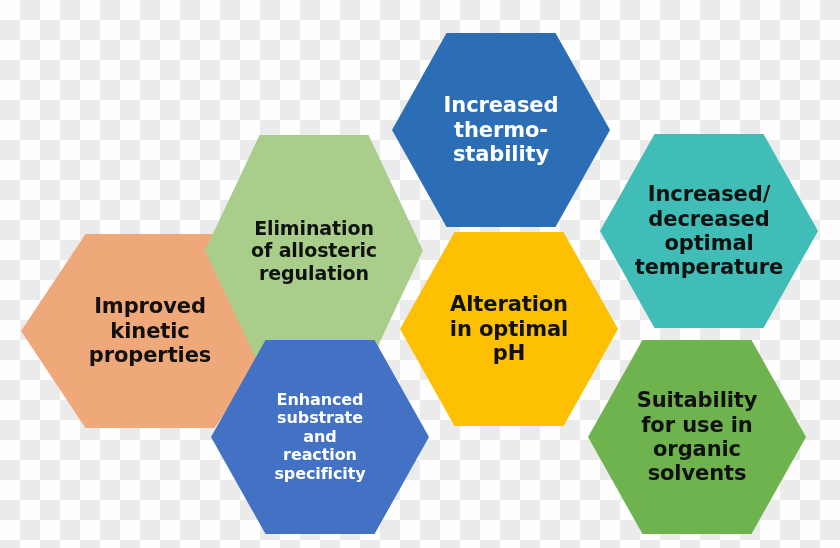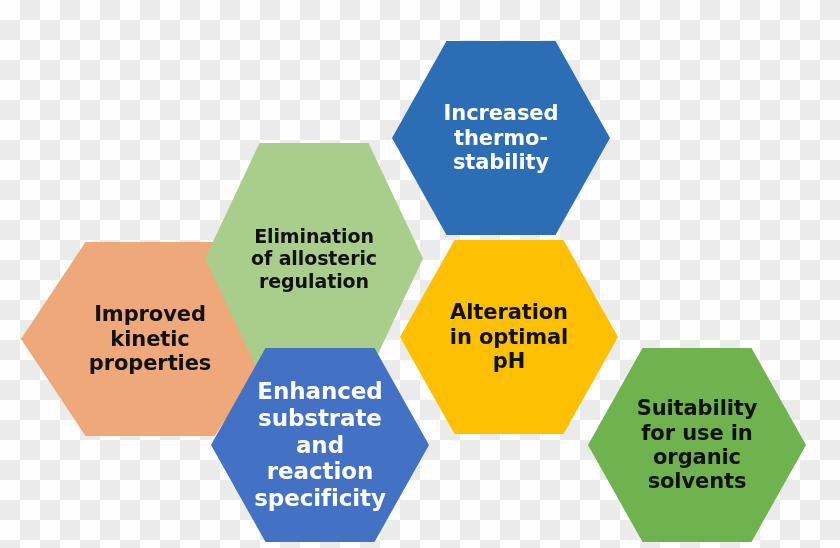--- a/index.html
+++ b/index.html
@@ -25,21 +25,20 @@
     background-position: 0 0, 20px 20px;
   }
   .hex {
     position: absolute;
     display: flex;
     align-items: center;
     justify-content: center;
     box-sizing: border-box;
     -webkit-clip-path: polygon(25% 0%, 75% 0%, 100% 50%, 75% 100%, 25% 100%, 0% 50%);
     clip-path: polygon(25% 0%, 75% 0%, 100% 50%, 75% 100%, 25% 100%, 0% 50%);
-    margin-top: 8px;
   }
   .hex-label {
     text-align: center;
     line-height: 1.16;
     font-weight: 700;
     letter-spacing: -0.1px;
     padding: 0 6px;
     white-space: pre-line;
     pointer-events: none;
   }
@@ -57,27 +56,33 @@
     <div class="hex" style="left: 205px; top: 135px; width: 218px; height: 231px; background: rgb(169, 206, 140);">
       <div class="hex-label" style="color: rgb(17, 17, 17); font-size: 19px;">Elimination
 of allosteric
 regulation</div>
     </div>
     <div class="hex" style="left: 392px; top: 33px; width: 218px; height: 194px; background: rgb(44, 110, 181);">
       <div class="hex-label" style="color: rgb(255, 255, 255); font-size: 21px;">Increased
 thermo-
 stability</div>
     </div>
+    <div class="hex" style="left: 600px; top: 134px; width: 218px; height: 194px; background: rgb(63, 189, 182);">
+      <div class="hex-label" style="color: rgb(17, 17, 17); font-size: 21px;">Increased/
+decreased
+optimal
+temperature</div>
+    </div>
     <div class="hex" style="left: 400px; top: 232px; width: 218px; height: 194px; background: rgb(253, 192, 3);">
       <div class="hex-label" style="color: rgb(17, 17, 17); font-size: 21px;">Alteration
 in optimal
 pH</div>
     </div>
     <div class="hex" style="left: 211px; top: 340px; width: 218px; height: 194px; background: rgb(67, 113, 196);">
-      <div class="hex-label" style="color: rgb(255, 255, 255); font-size: 23px;">Enhanced
+      <div class="hex-label" style="color: rgb(255, 255, 255); font-size: 16px;">Enhanced
 substrate
 and
 reaction
 specificity</div>
     </div>
     <div class="hex" style="left: 588px; top: 340px; width: 218px; height: 194px; background: rgb(111, 179, 79);">
       <div class="hex-label" style="color: rgb(17, 17, 17); font-size: 21px;">Suitability
 for use in
 organic
 solvents</div>

